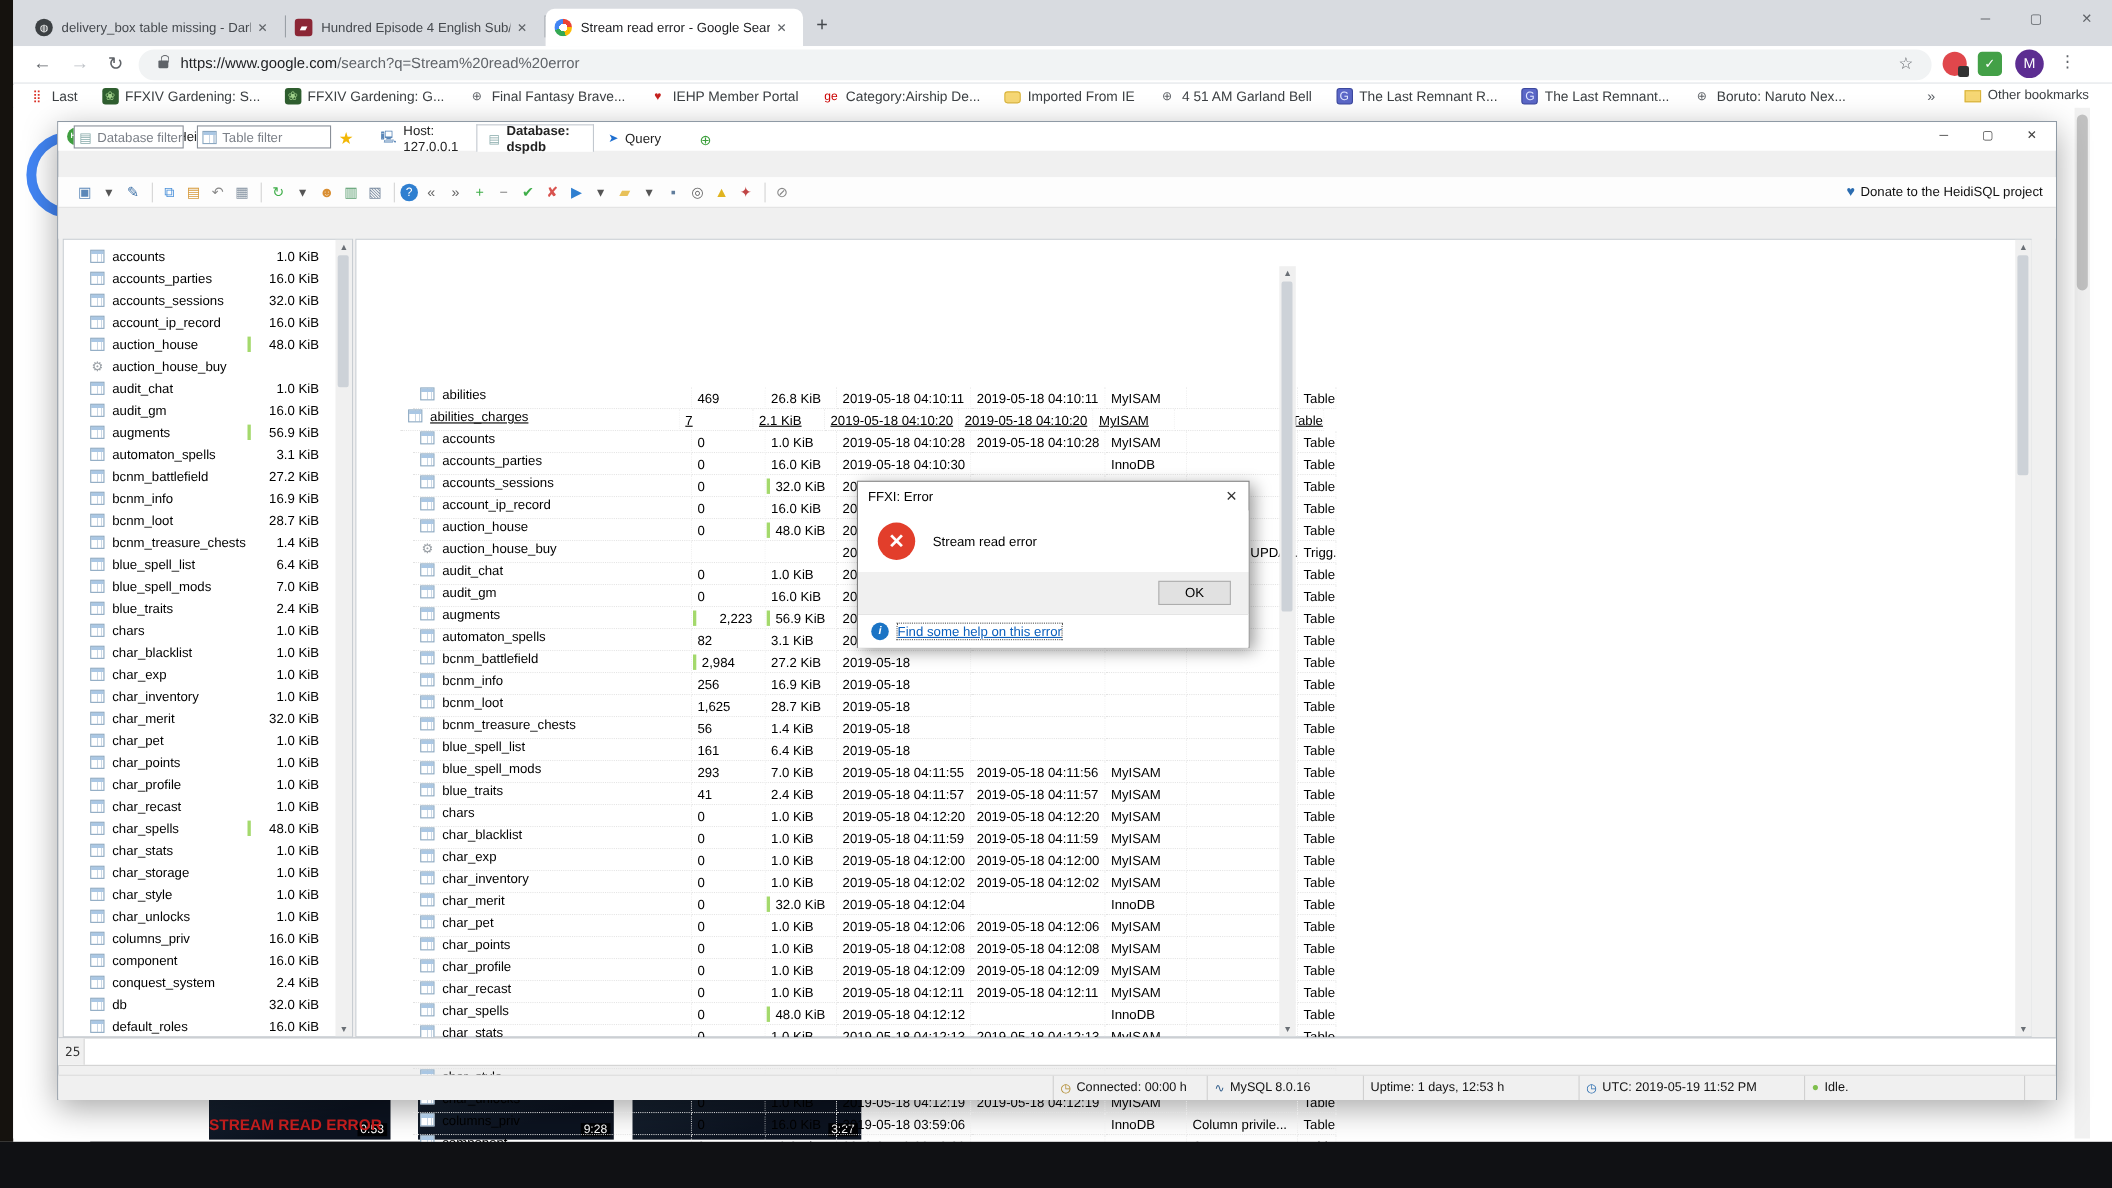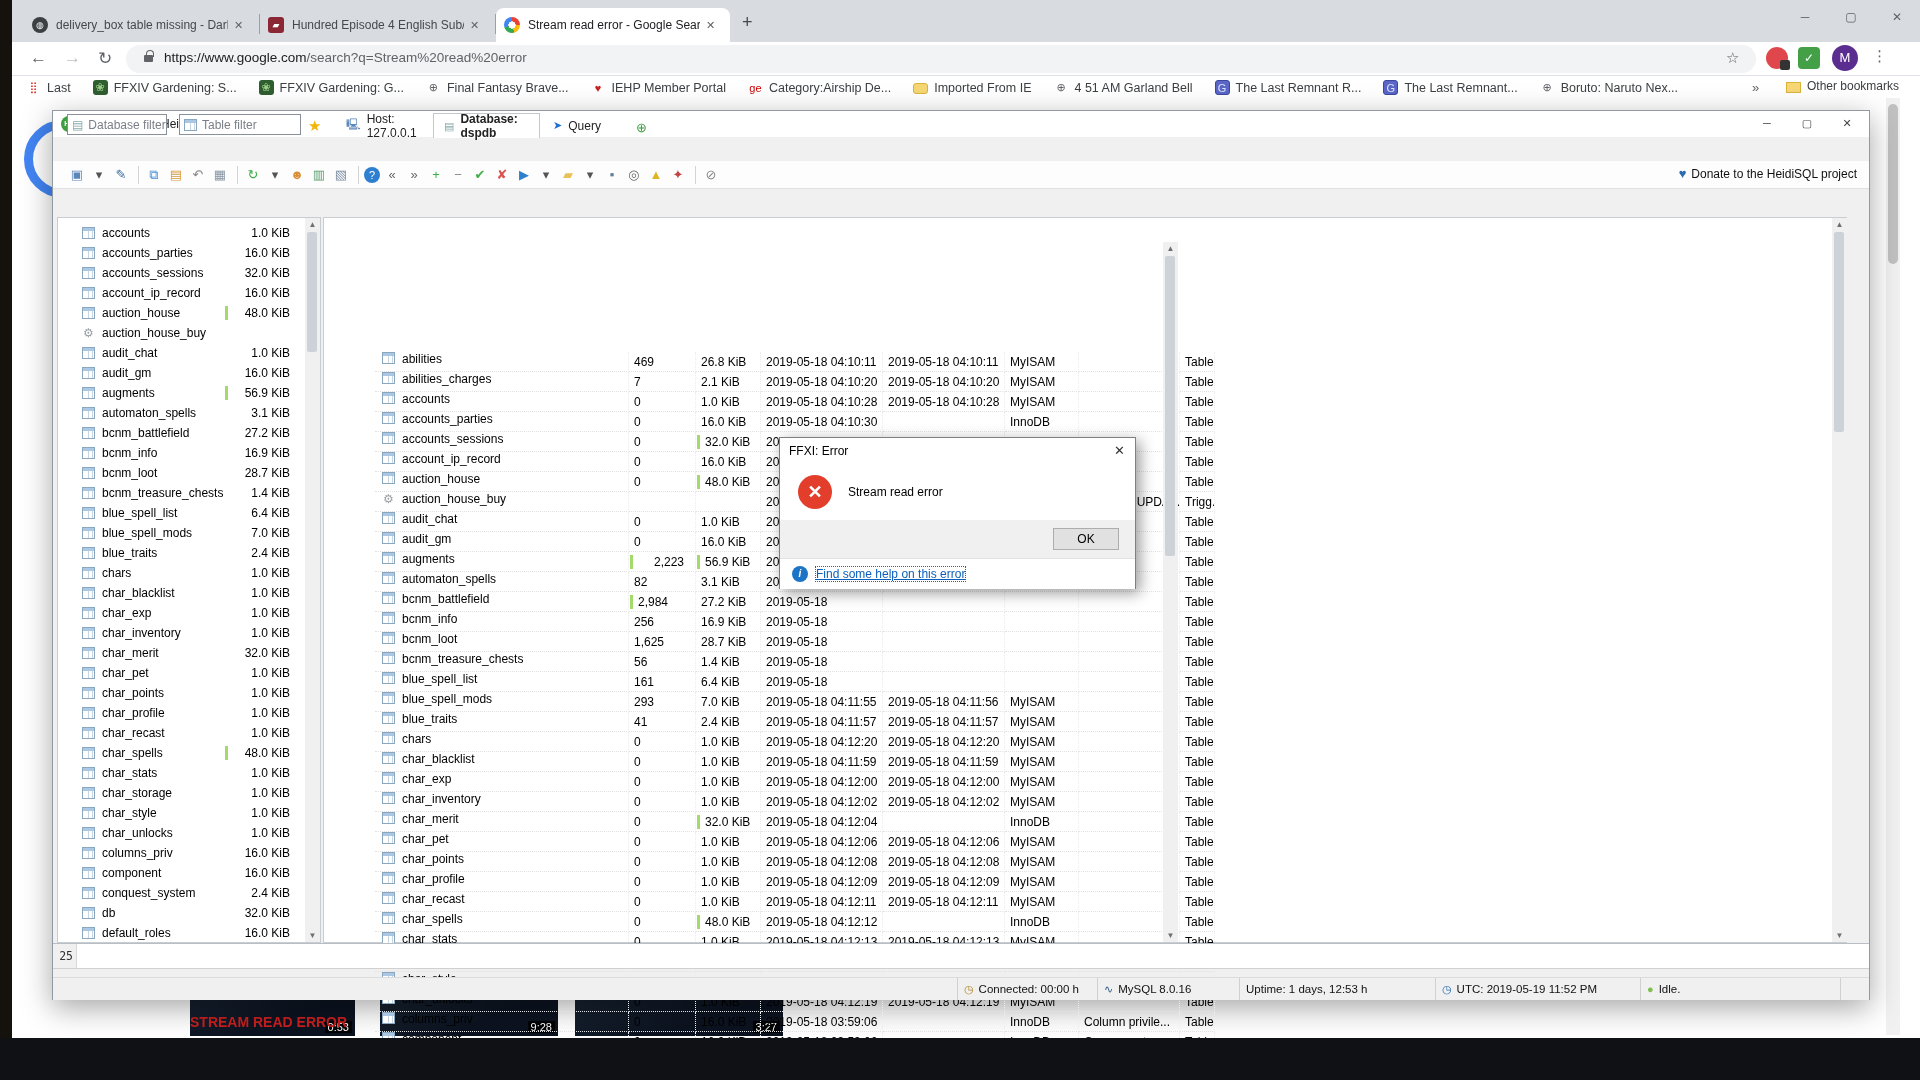--- a/index.html
+++ b/index.html
@@ -576,21 +576,21 @@
           <div style="font-size: 12px;">abilities</div>
         </div>
         <div class="g-cell" style="width: 67px;">469</div>
         <div class="g-cell" style="width: 65px;">26.8 KiB</div>
         <div class="g-cell" style="width: 122px;">2019-05-18 04:10:11</div>
         <div class="g-cell" style="width: 122px;">2019-05-18 04:10:11</div>
         <div class="g-cell" style="width: 74px;">MyISAM</div>
         <div class="g-cell" style="width: 101px;"></div>
         <div class="g-cell" style="width: 35px;">Table</div>
       </div>
-      <div class="grid-row" style="left: 322px; top: 261px;">
+      <div class="grid-row" style="left: 311px; top: 261px; text-decoration: underline;">
         <div class="g-cell g-name" style="width: 254px;">
           <div class="tbl-icon"></div>
           <div style="font-size: 12px;">abilities_charges</div>
         </div>
         <div class="g-cell" style="width: 67px;">7</div>
         <div class="g-cell" style="width: 65px;">2.1 KiB</div>
         <div class="g-cell" style="width: 122px;">2019-05-18 04:10:20</div>
         <div class="g-cell" style="width: 122px;">2019-05-18 04:10:20</div>
         <div class="g-cell" style="width: 74px;">MyISAM</div>
         <div class="g-cell" style="width: 101px;"></div>

